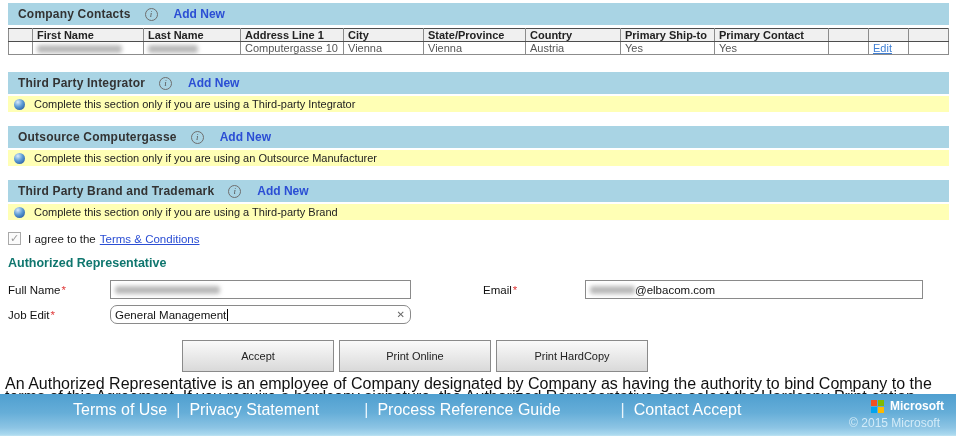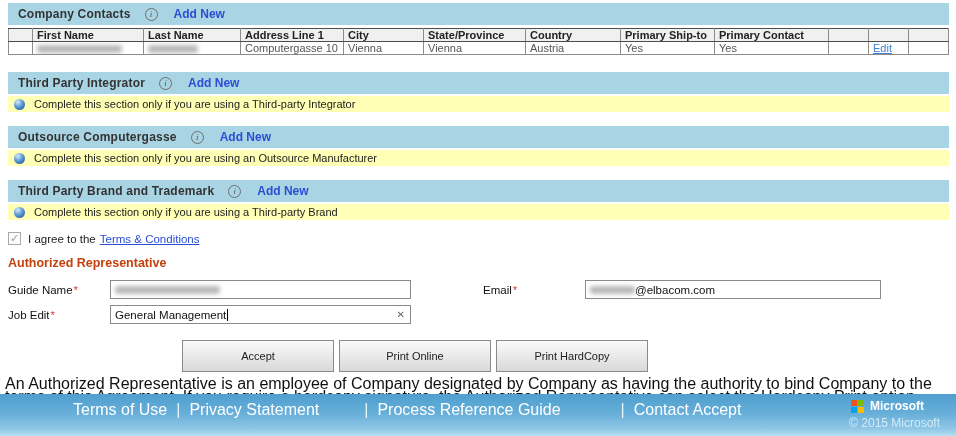--- a/index.html
+++ b/index.html
@@ -68,32 +68,32 @@
   .agree-row { display:flex; align-items:center; font-size:11.5px; color:#222; }
   .checkbox {
     width:13px; height:13px; border:1px solid #a9a9a9; background:#fbfbfb;
     display:inline-flex; align-items:center; justify-content:center;
     margin-right:7px; cursor:pointer;
   }
   .checkbox .check { color:#9a9a9a; font-size:11px; line-height:11px; }
   .terms-link { color:#2b4ed4; text-decoration:underline; margin-left:4px; cursor:pointer; }
 
   
-  .rep-heading { font-size:12.5px; font-weight:bold; color:#c2410c; }
+  .rep-heading { font-size:12.5px; font-weight:bold; color:#0f766e; }
   .form-row { display:flex; align-items:center; font-size:11.5px; }
   .form-row label { width:102px; color:#111; }
   .req { color:#e03a3a; margin-left:1px; }
   .input {
     height:19px; border:1px solid #8a8a8a; background:#fff; display:flex;
     align-items:center; padding:0 4px; font-size:11.5px; color:#111;
   }
   .input-name { width:301px; }
   .email-label { margin-left:72px; width:107px; }
-  .input-email { width:296px; }
-  .input-job { width:301px; position:relative; }
+  .input-email { width:338px; }
+  .input-job { width:301px; position:relative;border-radius:7px; }
   .caret { display:inline-block; width:1px; height:12px; background:#000; margin-left:1px; }
   .clear-x {
     position:absolute; right:5px; top:3px; color:#666; font-size:10px;
     cursor:pointer; line-height:12px;
   }
 
   
   .btn-row { display:flex; margin-left:174px; gap:5px; }
   .btn {
     width:152px; height:32px; font-size:11px; color:#222; text-align:center;
@@ -111,21 +111,21 @@
     background:linear-gradient(#4f9fd0 0%, #66aed8 45%, #8cc4e4 80%, #a9d8ee 96%, #bfe3f3 100%);
   }
   .footer-links {
     position:absolute; left:73px; top:7px; display:flex; align-items:center;
     font-size:16px; color:#ffffff;
   }
   .footer-links a { color:#fff; text-decoration:none; cursor:pointer; }
   .fsep { color:#eaf5fb; margin:0 9px; }
   .gap45 { margin-left:45px; }
   .gap60 { margin-left:60px; }
-  .ms-brand { position:absolute; right:32px; top:5px; display:flex; align-items:flex-end;padding-left:28px; }
+  .ms-brand { position:absolute; right:12px; top:5px; display:flex; align-items:flex-end;padding-left:28px; }
   .ms-logo { display:grid; grid-template-columns:6px 6px; grid-template-rows:6px 6px; gap:1px; margin-right:6px; }
   .ms-logo i { display:block; }
   .sq-red{background:#f25022}.sq-green{background:#7fba00}.sq-blue{background:#00a4ef}.sq-yellow{background:#ffb900}
   .ms-name { color:#fff; font-size:12px; font-weight:600; }
   .copyright { position:absolute; right:16px; top:22px; font-size:12px; color:#d3ebf8; }
 </style>
 </head>
 <body>
 
 <div class="page">
@@ -221,21 +221,21 @@
           <span class="check">✓</span>
         </span>
       <span>I agree to the</span>
       <a class="terms-link">Terms &amp; Conditions</a>
     </div>
 
     <div class="rep-heading mt11">Authorized Representative</div>
 
     <div class="form-row mt10">
       <label>
-        <span>Guide Name</span><span class="req">*</span>
+        <span>Full Name</span><span class="req">*</span>
       </label>
       <div class="input input-name">
         <span class="redact w105"></span>
       </div>
       <label class="email-label">
         <span>Email</span><span class="req">*</span>
       </label>
       <div class="input input-email">
         <span class="redact w45"></span>
           <span>@elbacom.com</span>

